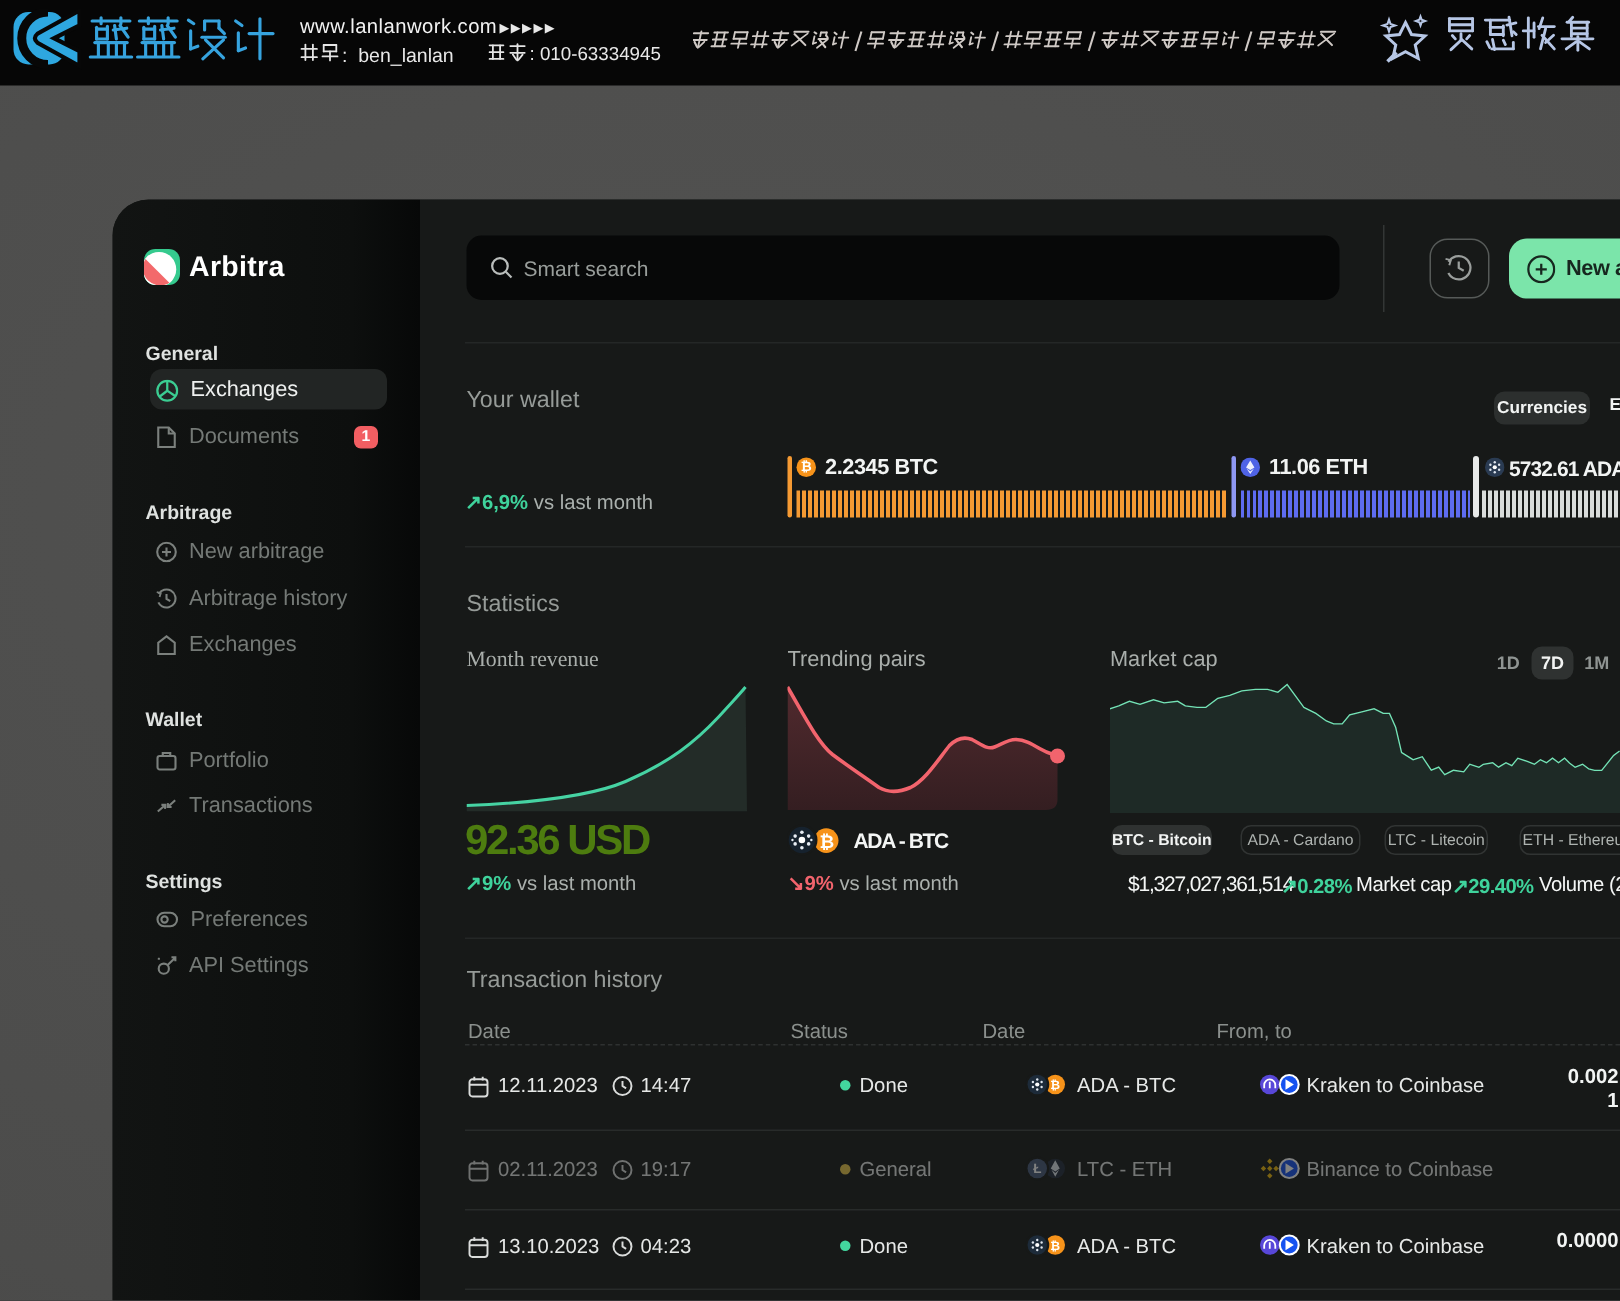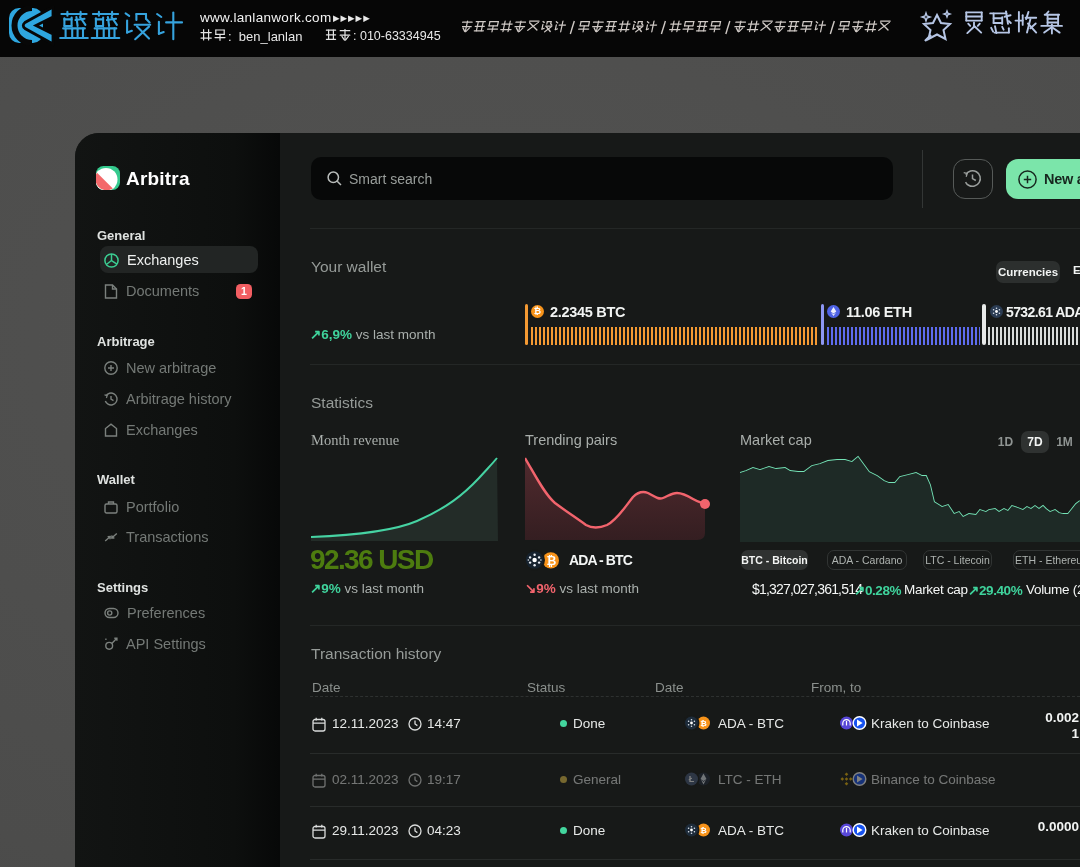--- a/index.html
+++ b/index.html
@@ -732,21 +732,21 @@
     </div>
     <div class="abs" style="left:30px; top:673px; width:770px; height:1px; background:#282b2a;"></div>
 
     <div class="trow abs" style="top:690px;">
       <svg class="abs ic" style="left:2px;" width="14" height="15" viewBox="0 0 14 15">
           <g fill="none" stroke="#dadcdb" stroke-width="1.3">
             <rect x="1" y="2.5" width="12" height="11.5" rx="2"></rect>
             <path d="M1 6.2 H13 M4.2 .8 V3.4 M9.8 .8 V3.4"></path>
           </g>
         </svg>
-      <span class="abs dt" style="left:22px;">29.11.2023</span>
+      <span class="abs dt" style="left:22px;">13.10.2023</span>
       <svg class="abs ic" style="left:98px;" width="14" height="14" viewBox="0 0 14 14">
           <g fill="none" stroke="#dadcdb" stroke-width="1.3">
             <circle cx="7" cy="7" r="6"></circle>
             <path d="M7 3.6 V7 L9.4 8.6"></path>
           </g>
         </svg>
       <span class="abs dt" style="left:117px;">04:23</span>
       <span class="abs" style="left:250px; top:4px; width:7px; height:7px; border-radius:50%; background:#43d69e;"></span>
       <span class="abs dt" style="left:263px;">Done</span>
       <svg class="abs" style="left:372px; top:-3px;" width="38" height="20" viewBox="0 0 38 20">

